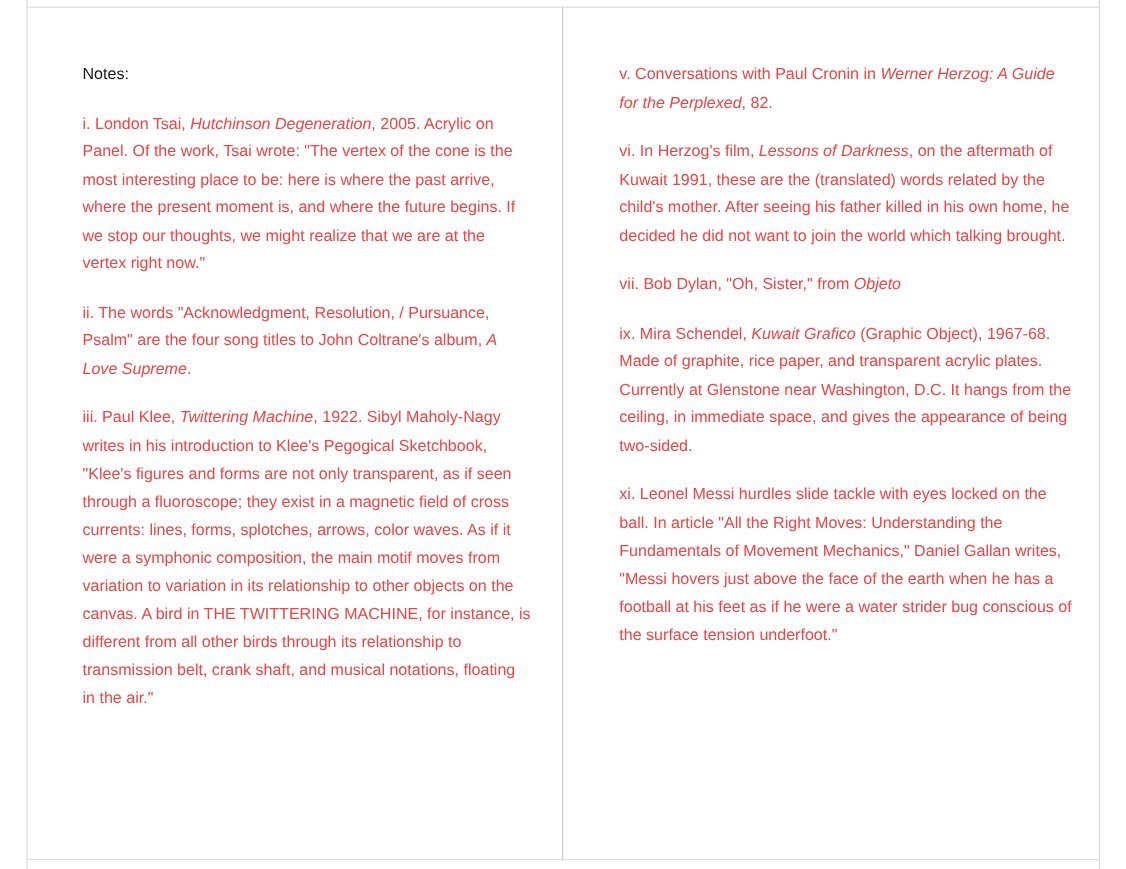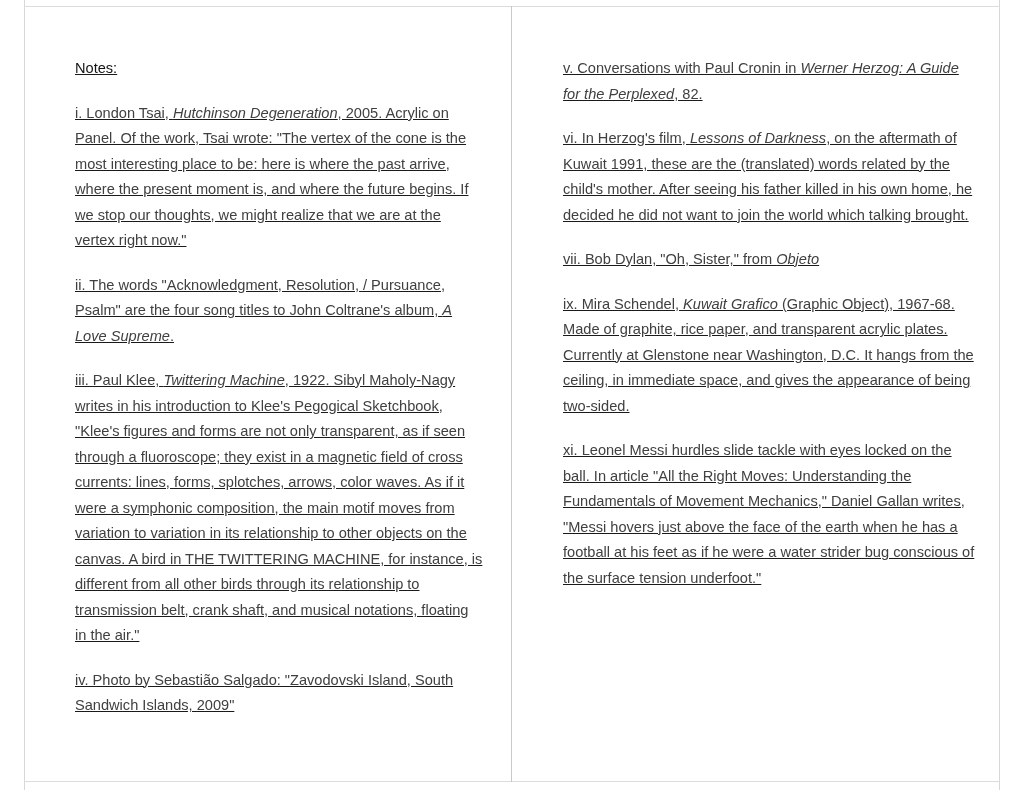--- a/index.html
+++ b/index.html
@@ -55,21 +55,20 @@
     background: #c9c9c9;
   }
 
   .columns {
     position: absolute;
     left: 24px;
     right: 24px;
     top: 6px;
     bottom: 8px;
     display: flex;
-    text-decoration: underline;
   }
   .col {
     box-sizing: border-box;
     width: 487px;
     padding-top: 50px;
   }
   .col-left {
     padding-left: 51px;
     padding-right: 28px;
   }
@@ -81,21 +80,21 @@
   .note-heading {
     font-size: 14.6px;
     line-height: 25.5px;
     margin: 0 0 19px 0;
     color: #141414;
   }
   .note {
     font-size: 14.6px;
     line-height: 25.5px;
     margin: 0 0 19px 0;
-    color: #404040;
+    color: #ef4444;
     text-align: left;
   }
   .note:last-child {
     margin-bottom: 14px;
   }
   .note i, .note em {
     font-style: italic;
   }
 </style>
 </head>
@@ -109,21 +108,20 @@
   <div class="edge-bottom"></div>
   <div class="gutter"></div>
 
   <div class="columns">
 
     <div class="col col-left">
       <p class="note-heading">Notes:</p>
       <p class="note">i. London Tsai, <i>Hutchinson Degeneration</i>, 2005. Acrylic on Panel. Of the work, Tsai wrote: "The vertex of the cone is the most interesting place to be: here is where the past arrive, where the present moment is, and where the future begins. If we stop our thoughts, we might realize that we are at the vertex right now."</p>
       <p class="note">ii. The words "Acknowledgment, Resolution, / Pursuance, Psalm" are the four song titles to John Coltrane's album, <i>A Love Supreme</i>.</p>
       <p class="note">iii. Paul Klee, <i>Twittering Machine</i>, 1922. Sibyl Maholy-Nagy writes in his introduction to Klee's Pegogical Sketchbook, "Klee's figures and forms are not only transparent, as if seen through a fluoroscope; they exist in a magnetic field of cross currents: lines, forms, splotches, arrows, color waves. As if it were a symphonic composition, the main motif moves from variation to variation in its relationship to other objects on the canvas. A bird in THE TWITTERING MACHINE, for instance, is different from all other birds through its relationship to transmission belt, crank shaft, and musical notations, floating in the air."</p>
-      <p class="note">iv. Photo by Sebastião Salgado: "Zavodovski Island, South Sandwich Islands, 2009"</p>
     </div>
 
     <div class="col col-right">
       <p class="note">v. Conversations with Paul Cronin in <i>Werner Herzog: A Guide for the Perplexed</i>, 82.</p>
       <p class="note">vi. In Herzog's film, <i>Lessons of Darkness</i>, on the aftermath of Kuwait 1991, these are the (translated) words related by the child's mother. After seeing his father killed in his own home, he decided he did not want to join the world which talking brought.</p>
       <p class="note">vii. Bob Dylan, "Oh, Sister," from <i>Objeto</i></p>
       <p class="note">ix. Mira Schendel, <i>Kuwait Grafico</i> (Graphic Object), 1967-68. Made of graphite, rice paper, and transparent acrylic plates. Currently at Glenstone near Washington, D.C. It hangs from the ceiling, in immediate space, and gives the appearance of being two-sided.</p>
       <p class="note">xi. Leonel Messi hurdles slide tackle with eyes locked on the ball. In article "All the Right Moves: Understanding the Fundamentals of Movement Mechanics," Daniel Gallan writes, "Messi hovers just above the face of the earth when he has a football at his feet as if he were a water strider bug conscious of the surface tension underfoot."</p>
     </div>
 

